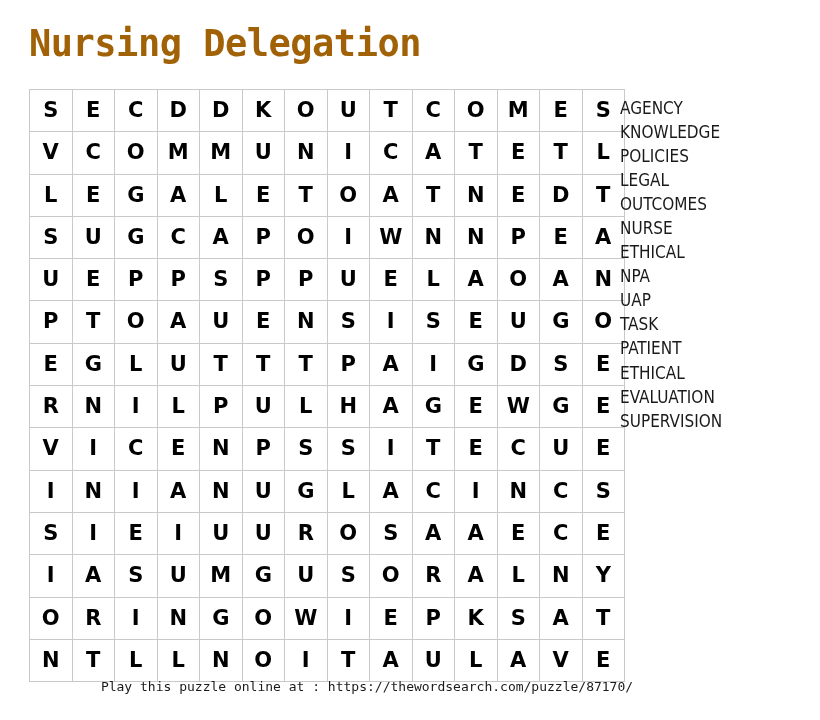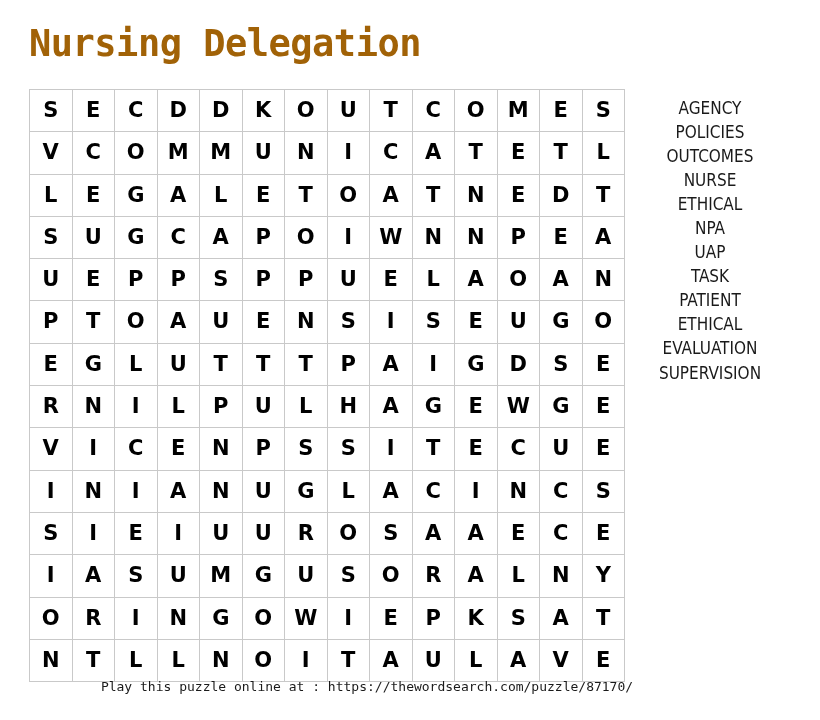--- a/index.html
+++ b/index.html
@@ -45,21 +45,21 @@
     font-weight: bold;
     color: #000000;
     padding: 0;
     line-height: 41.3px;
   }
   #word-list {
     position: absolute;
     left: 620px;
     top: 96px;
     width: 180px;
-    text-align: center;
+    text-align: left;
   }
   #word-list .word {
     font-family: "DejaVu Sans Condensed", "DejaVu Sans", sans-serif;
     font-size: 17px;
     line-height: 24.05px;
     color: #1a1a1a;
     letter-spacing: 0px;
     white-space: nowrap;
   }
   #footer-note {
@@ -305,21 +305,23 @@
           <td>A</td>
           <td>V</td>
           <td>E</td>
         </tr>
       </tbody>
   </table>
 </div>
 
 <div id="word-list">
     <div class="word">AGENCY</div>
+    <div class="word">KNOWLEDGE</div>
     <div class="word">POLICIES</div>
+    <div class="word">LEGAL</div>
     <div class="word">OUTCOMES</div>
     <div class="word">NURSE</div>
     <div class="word">ETHICAL</div>
     <div class="word">NPA</div>
     <div class="word">UAP</div>
     <div class="word">TASK</div>
     <div class="word">PATIENT</div>
     <div class="word">ETHICAL</div>
     <div class="word">EVALUATION</div>
     <div class="word">SUPERVISION</div>

